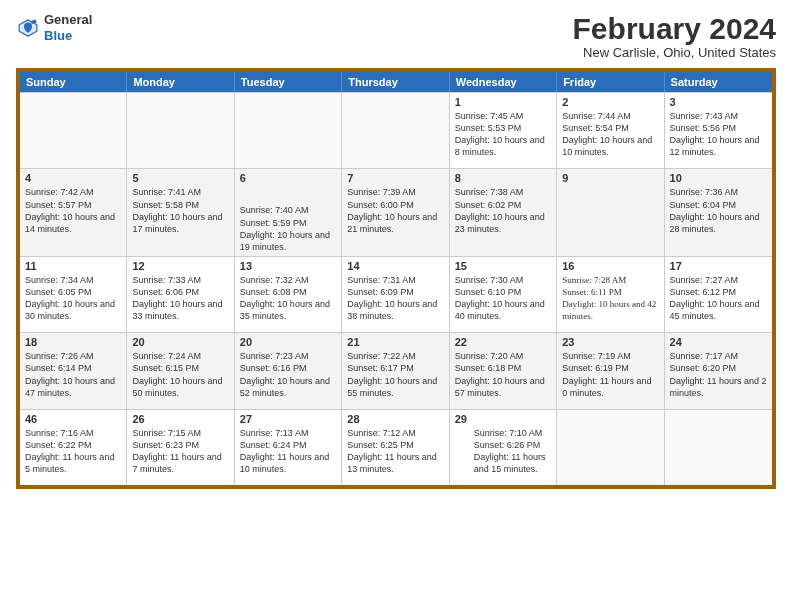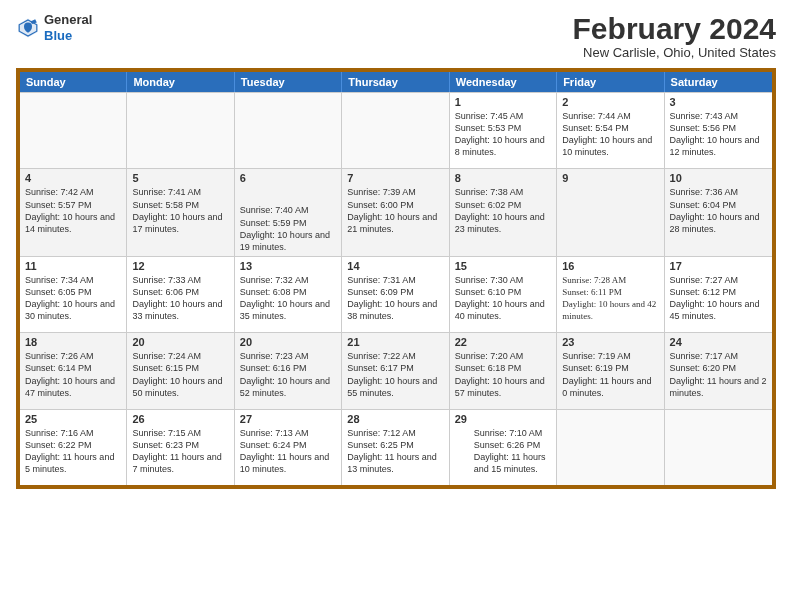--- a/index.html
+++ b/index.html
@@ -293,21 +293,21 @@
           </div>
           <div class="calendar-cell">
             <div class="cell-date">24</div>
             <div class="cell-info" style="white-space: pre-line;">Sunrise: 7:17 AM
 Sunset: 6:20 PM
 Daylight: 11 hours and 2 minutes.</div>
           </div>
         </div>
         <div class="calendar-week">
           <div class="calendar-cell">
-            <div class="cell-date">25</div>
+            <div class="cell-date">46</div>
             <div class="cell-info" style="white-space: pre-line;">Sunrise: 7:16 AM
 Sunset: 6:22 PM
 Daylight: 11 hours and 5 minutes.</div>
           </div>
           <div class="calendar-cell">
             <div class="cell-date">26</div>
             <div class="cell-info" style="white-space: pre-line;">Sunrise: 7:15 AM
 Sunset: 6:23 PM
 Daylight: 11 hours and 7 minutes.</div>
           </div>

